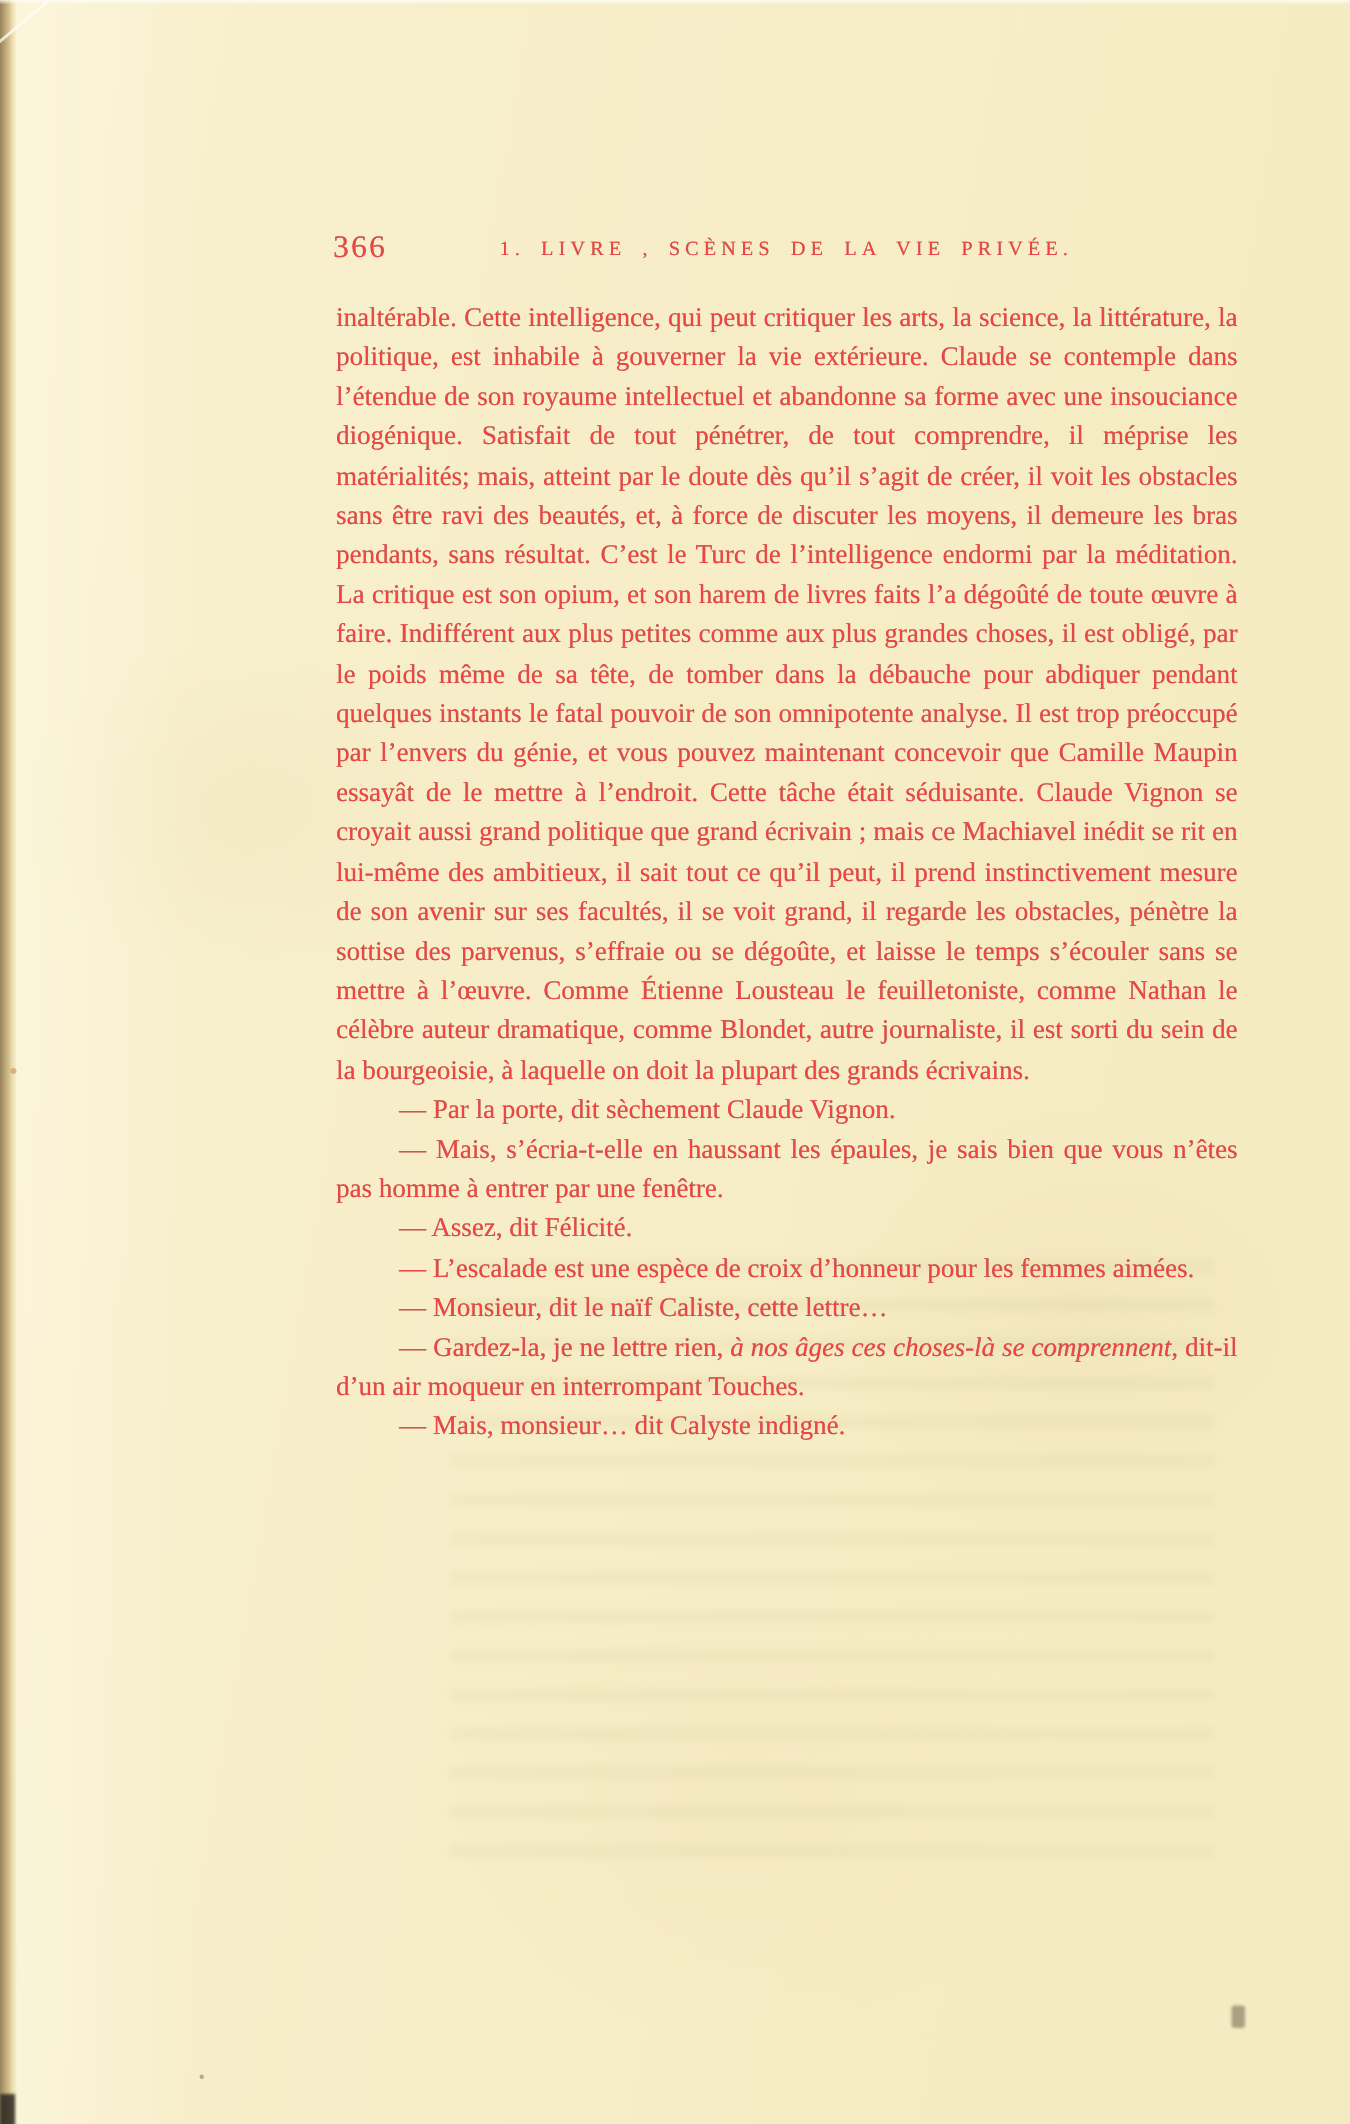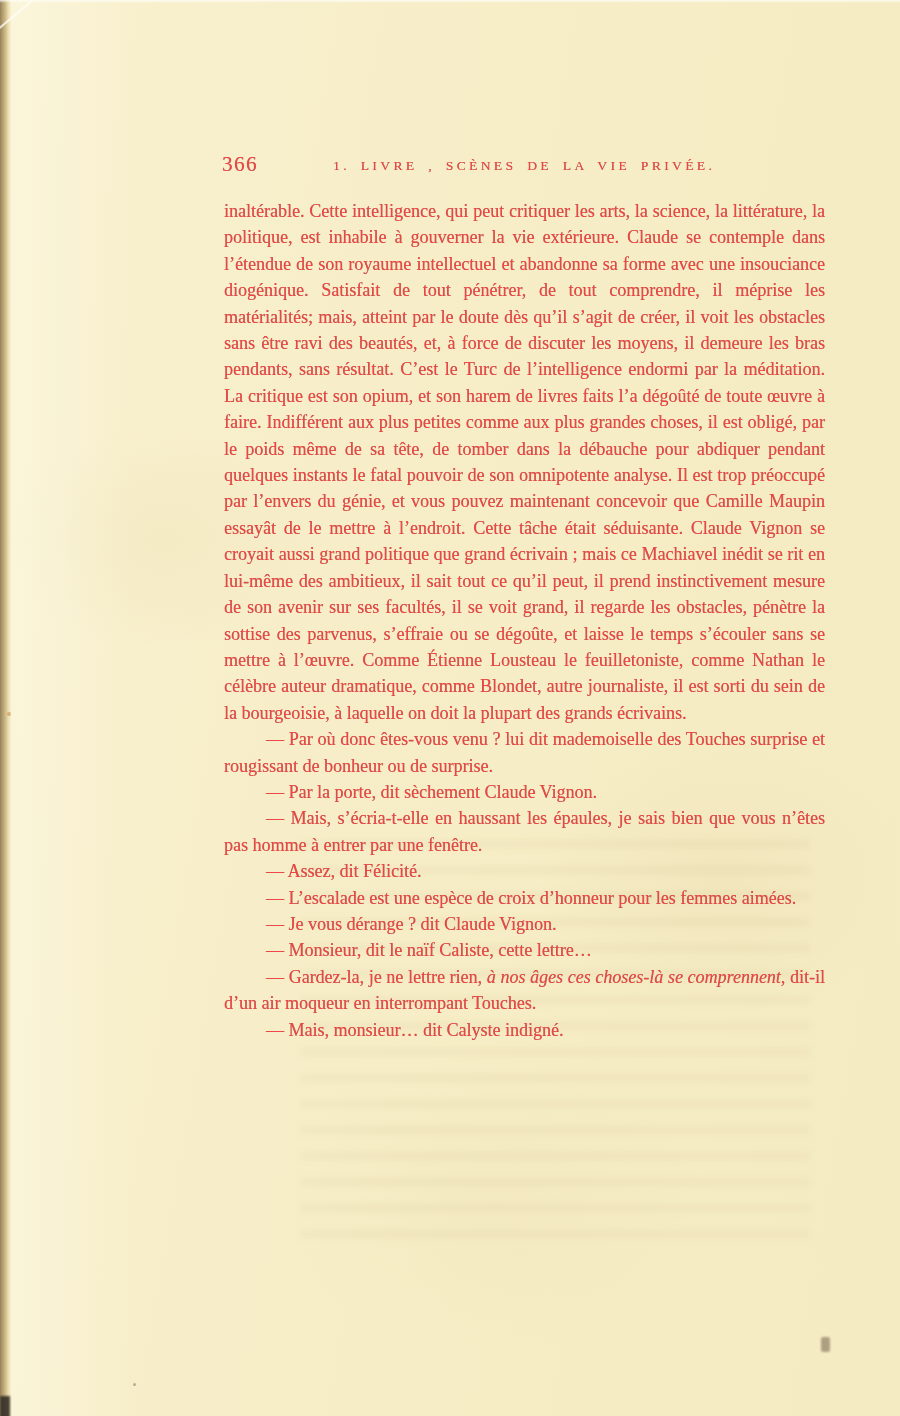--- a/index.html
+++ b/index.html
@@ -95,22 +95,20 @@
 <div class="smudge-right"></div>
 <div class="speck-orange"></div>
 <div class="speck-gray"></div>
 
 <div class="page-number ink">366</div>
 
 <div class="running-header ink">1. LIVRE , SCÈNES DE LA VIE PRIVÉE.</div>
 
 <div class="body-text ink">
     <p class=""><span>inaltérable. Cette intelligence, qui peut critiquer les arts, la science, la littérature, la politique, est inhabile à gouverner la vie extérieure. Claude se contemple dans l’étendue de son royaume intellectuel et abandonne sa forme avec une insouciance diogénique. Satisfait de tout pénétrer, de tout comprendre, il méprise les matérialités; mais, atteint par le doute dès qu’il s’agit de créer, il voit les obstacles sans être ravi des beautés, et, à force de discuter les moyens, il demeure les bras pendants, sans résultat. C’est le Turc de l’intelligence endormi par la méditation. La critique est son opium, et son harem de livres faits l’a dégoûté de toute œuvre à faire. Indifférent aux plus petites comme aux plus grandes choses, il est obligé, par le poids même de sa tête, de tomber dans la débauche pour abdiquer pendant quelques instants le fatal pouvoir de son omnipotente analyse. Il est trop préoccupé par l’envers du génie, et vous pouvez maintenant concevoir que Camille Maupin essayât de le mettre à l’endroit. Cette tâche était séduisante. Claude Vignon se croyait aussi grand politique que grand écrivain ; mais ce Machiavel inédit se rit en lui-même des ambitieux, il sait tout ce qu’il peut, il prend instinctivement mesure de son avenir sur ses facultés, il se voit grand, il regarde les obstacles, pénètre la sottise des parvenus, s’effraie ou se dégoûte, et laisse le temps s’écouler sans se mettre à l’œuvre. Comme Étienne Lousteau le feuilletoniste, comme Nathan le célèbre auteur dramatique, comme Blondet, autre journaliste, il est sorti du sein de la bourgeoisie, à laquelle on doit la plupart des grands écrivains.</span></p>
-    <p class="indent"><span>— Par où donc êtes-vous venu ? lui dit mademoiselle des Touches surprise et rougissant de bonheur ou de surprise.</span></p>
     <p class="indent"><span>— Par la porte, dit sèchement Claude Vignon.</span></p>
     <p class="indent"><span>— Mais, s’écria-t-elle en haussant les épaules, je sais bien que vous n’êtes pas homme à entrer par une fenêtre.</span></p>
     <p class="indent"><span>— Assez, dit Félicité.</span></p>
     <p class="indent"><span>— L’escalade est une espèce de croix d’honneur pour les femmes aimées.</span></p>
-    <p class="indent"><span>— Je vous dérange ? dit Claude Vignon.</span></p>
     <p class="indent"><span>— Monsieur, dit le naïf Caliste, cette lettre…</span></p>
     <p class="indent"><span>— Gardez-la, je ne lettre rien, </span><i>à nos âges ces choses-là se comprennent,</i><span> dit-il d’un air moqueur en interrompant Touches.</span></p>
     <p class="indent"><span>— Mais, monsieur… dit Calyste indigné.</span></p>
   </div>
 
 </body></html>

